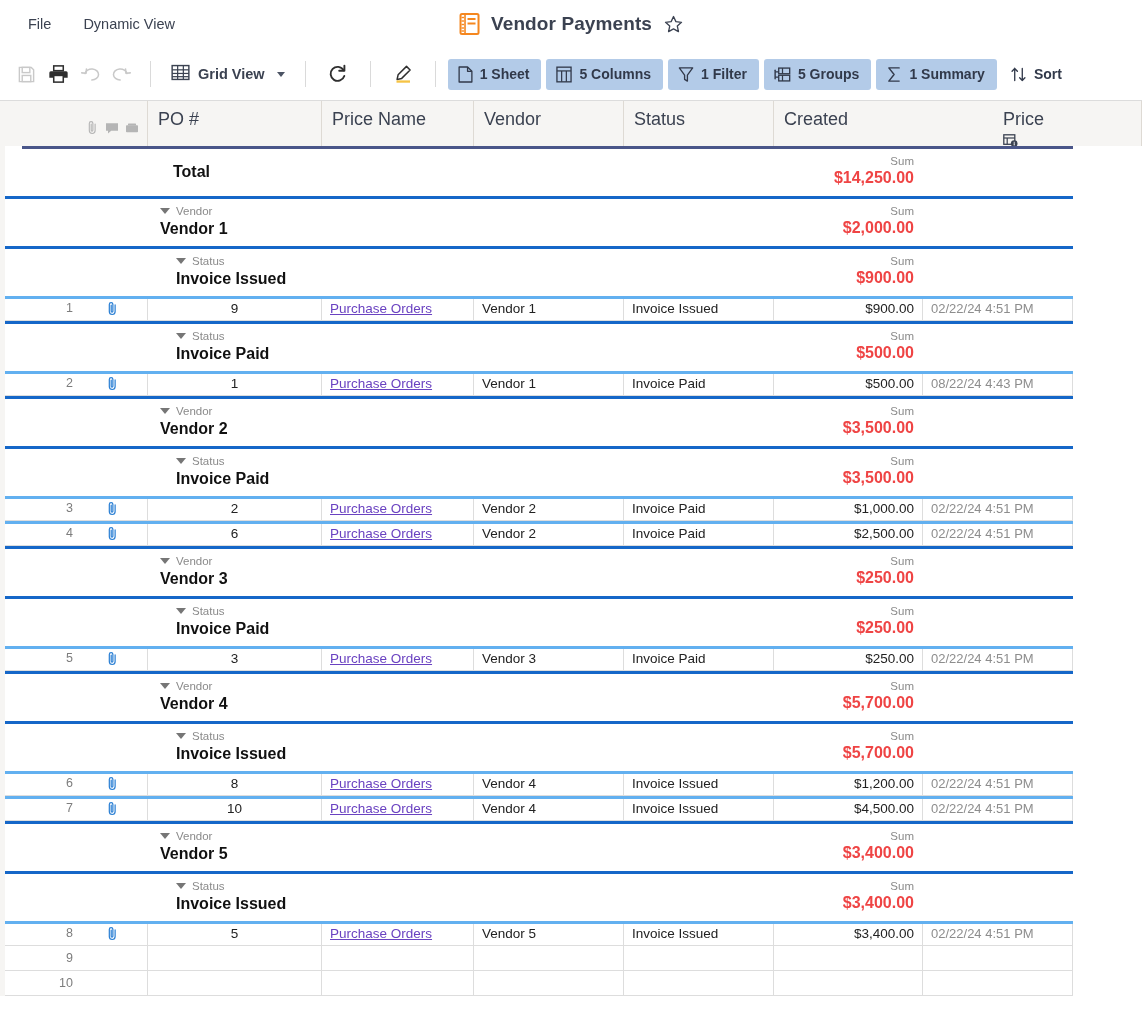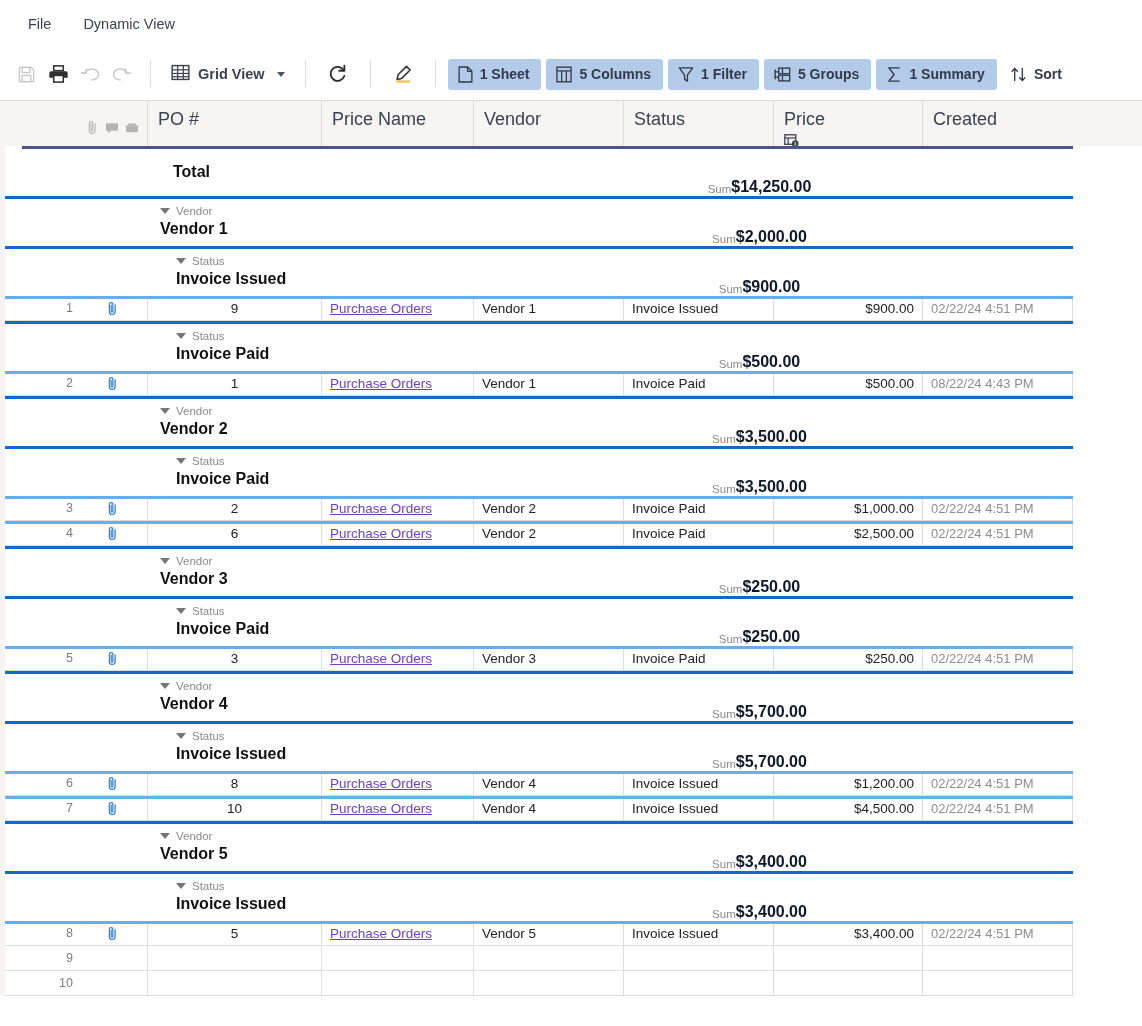--- a/index.html
+++ b/index.html
@@ -203,33 +203,34 @@
   }
   .grp-name {
     font-size: 16px;
     font-weight: bold;
     color: #111111;
     line-height: 19px;
   }
   .grp-total-cell {
     flex: none;
     display: flex;
+    flex-direction: column;
     align-items: flex-end;
     justify-content: center;
     padding-right: 8px;
   }
   .sum-word {
     font-size: 11.5px;
     color: #8a8a8a;
     line-height: 13px;
   }
   .sum-val {
     font-size: 16px;
     font-weight: bold;
-    color: #0f172a;
+    color: #ef4444;
     line-height: 19px;
   }
   .grp-filler { flex: 1; }
 
   
   .drow { height: 25px; }
   .dc {
     flex: none;
     height: 25px;
     border-right: 1px solid #dddddd;
@@ -261,20 +262,41 @@
   
   .blank .dc { background: #ffffff; }
 </style>
 </head>
 <body>
 
 <div class="menubar">
   <div class="menu-item">File</div>
   <div class="menu-item">Dynamic View</div>
 
+  <div class="title-block">
+    <span class="title-icon">
+      <svg width="22" height="24" viewBox="0 0 22 24">
+        <rect x="1.5" y="2" width="18" height="20" rx="1.5" fill="#fff" stroke="#f5871f" stroke-width="2"></rect>
+        <line x1="6" y1="2" x2="6" y2="22" stroke="#f5871f" stroke-width="1.6"></line>
+        <line x1="2.5" y1="5.5" x2="5" y2="5.5" stroke="#f5871f" stroke-width="1.4"></line>
+        <line x1="2.5" y1="9" x2="5" y2="9" stroke="#f5871f" stroke-width="1.4"></line>
+        <line x1="2.5" y1="12.5" x2="5" y2="12.5" stroke="#f5871f" stroke-width="1.4"></line>
+        <line x1="2.5" y1="16" x2="5" y2="16" stroke="#f5871f" stroke-width="1.4"></line>
+        <line x1="2.5" y1="19" x2="5" y2="19" stroke="#f5871f" stroke-width="1.4"></line>
+        <rect x="8.5" y="6" width="8" height="2" fill="#f5871f"></rect>
+        <rect x="8.5" y="10.5" width="8" height="2" fill="#f5871f"></rect>
+      </svg>
+    </span>
+    <span class="title-text">Vendor Payments</span>
+    <span class="star-icon">
+      <svg width="19" height="19" viewBox="0 0 20 20">
+        <path d="M10 1.6l2.5 5.4 5.9.7-4.4 4 1.2 5.8L10 14.6 4.8 17.5 6 11.7 1.6 7.7l5.9-.7z" fill="none" stroke="#3b4251" stroke-width="1.4" stroke-linejoin="round"></path>
+      </svg>
+    </span>
+  </div>
 </div>
 
 <div class="toolbar">
 
   <div class="tb-icon-btn">
     <svg width="19" height="19" viewBox="0 0 20 20">
       <path d="M2.5 2.5h12.5l2.5 2.5v12.5h-15z" fill="none" stroke="#c9c9c9" stroke-width="1.5"></path>
       <rect x="5.5" y="2.5" width="8" height="5.5" fill="none" stroke="#c9c9c9" stroke-width="1.5"></rect>
       <rect x="5.5" y="11" width="9" height="6.5" fill="none" stroke="#c9c9c9" stroke-width="1.5"></rect>
     </svg>
@@ -428,34 +450,34 @@
         <svg width="14" height="13" viewBox="0 0 14 13">
           <rect x="1" y="3.2" width="12" height="7" rx="0.8" fill="#b5b5b5"></rect>
           <rect x="3" y="1.4" width="8" height="2" rx="0.6" fill="#b5b5b5"></rect>
         </svg>
       </span>
     </div>
     <div class="ch" style="width:174px">PO #</div>
     <div class="ch" style="width:152px">Price Name</div>
     <div class="ch" style="width:150px">Vendor</div>
     <div class="ch" style="width:150px">Status</div>
+    <div class="ch last" style="width:219px">Created</div>
     <div class="ch" style="width:149px">
       <span>Price</span>
       <div class="ch-sub">
         <svg width="15" height="15" viewBox="0 0 15 15">
           <rect x="0.8" y="1.8" width="11" height="9.5" fill="none" stroke="#3b4251" stroke-width="1.3"></rect>
           <line x1="0.8" y1="5" x2="11.8" y2="5" stroke="#3b4251" stroke-width="1.2"></line>
           <line x1="4.2" y1="5" x2="4.2" y2="11.3" stroke="#3b4251" stroke-width="1.2"></line>
           <circle cx="11.2" cy="10.6" r="3.3" fill="#3b4251"></circle>
           <rect x="10.7" y="8.8" width="1" height="1" fill="#fff"></rect>
           <rect x="10.7" y="10.2" width="1" height="2.2" fill="#fff"></rect>
         </svg>
       </div>
     </div>
-    <div class="ch last" style="width:219px">Created</div>
   </div>
 
   <div class="rows" id="rows">
       <div class="row grp">
         <div class="toprule total"></div>
         <div class="rail"></div>
         <div class="cells">
           <div class="grp-label-cell" style="width:600px;padding-left:168px">
             <div class="grp-name">Total</div>
           </div>

